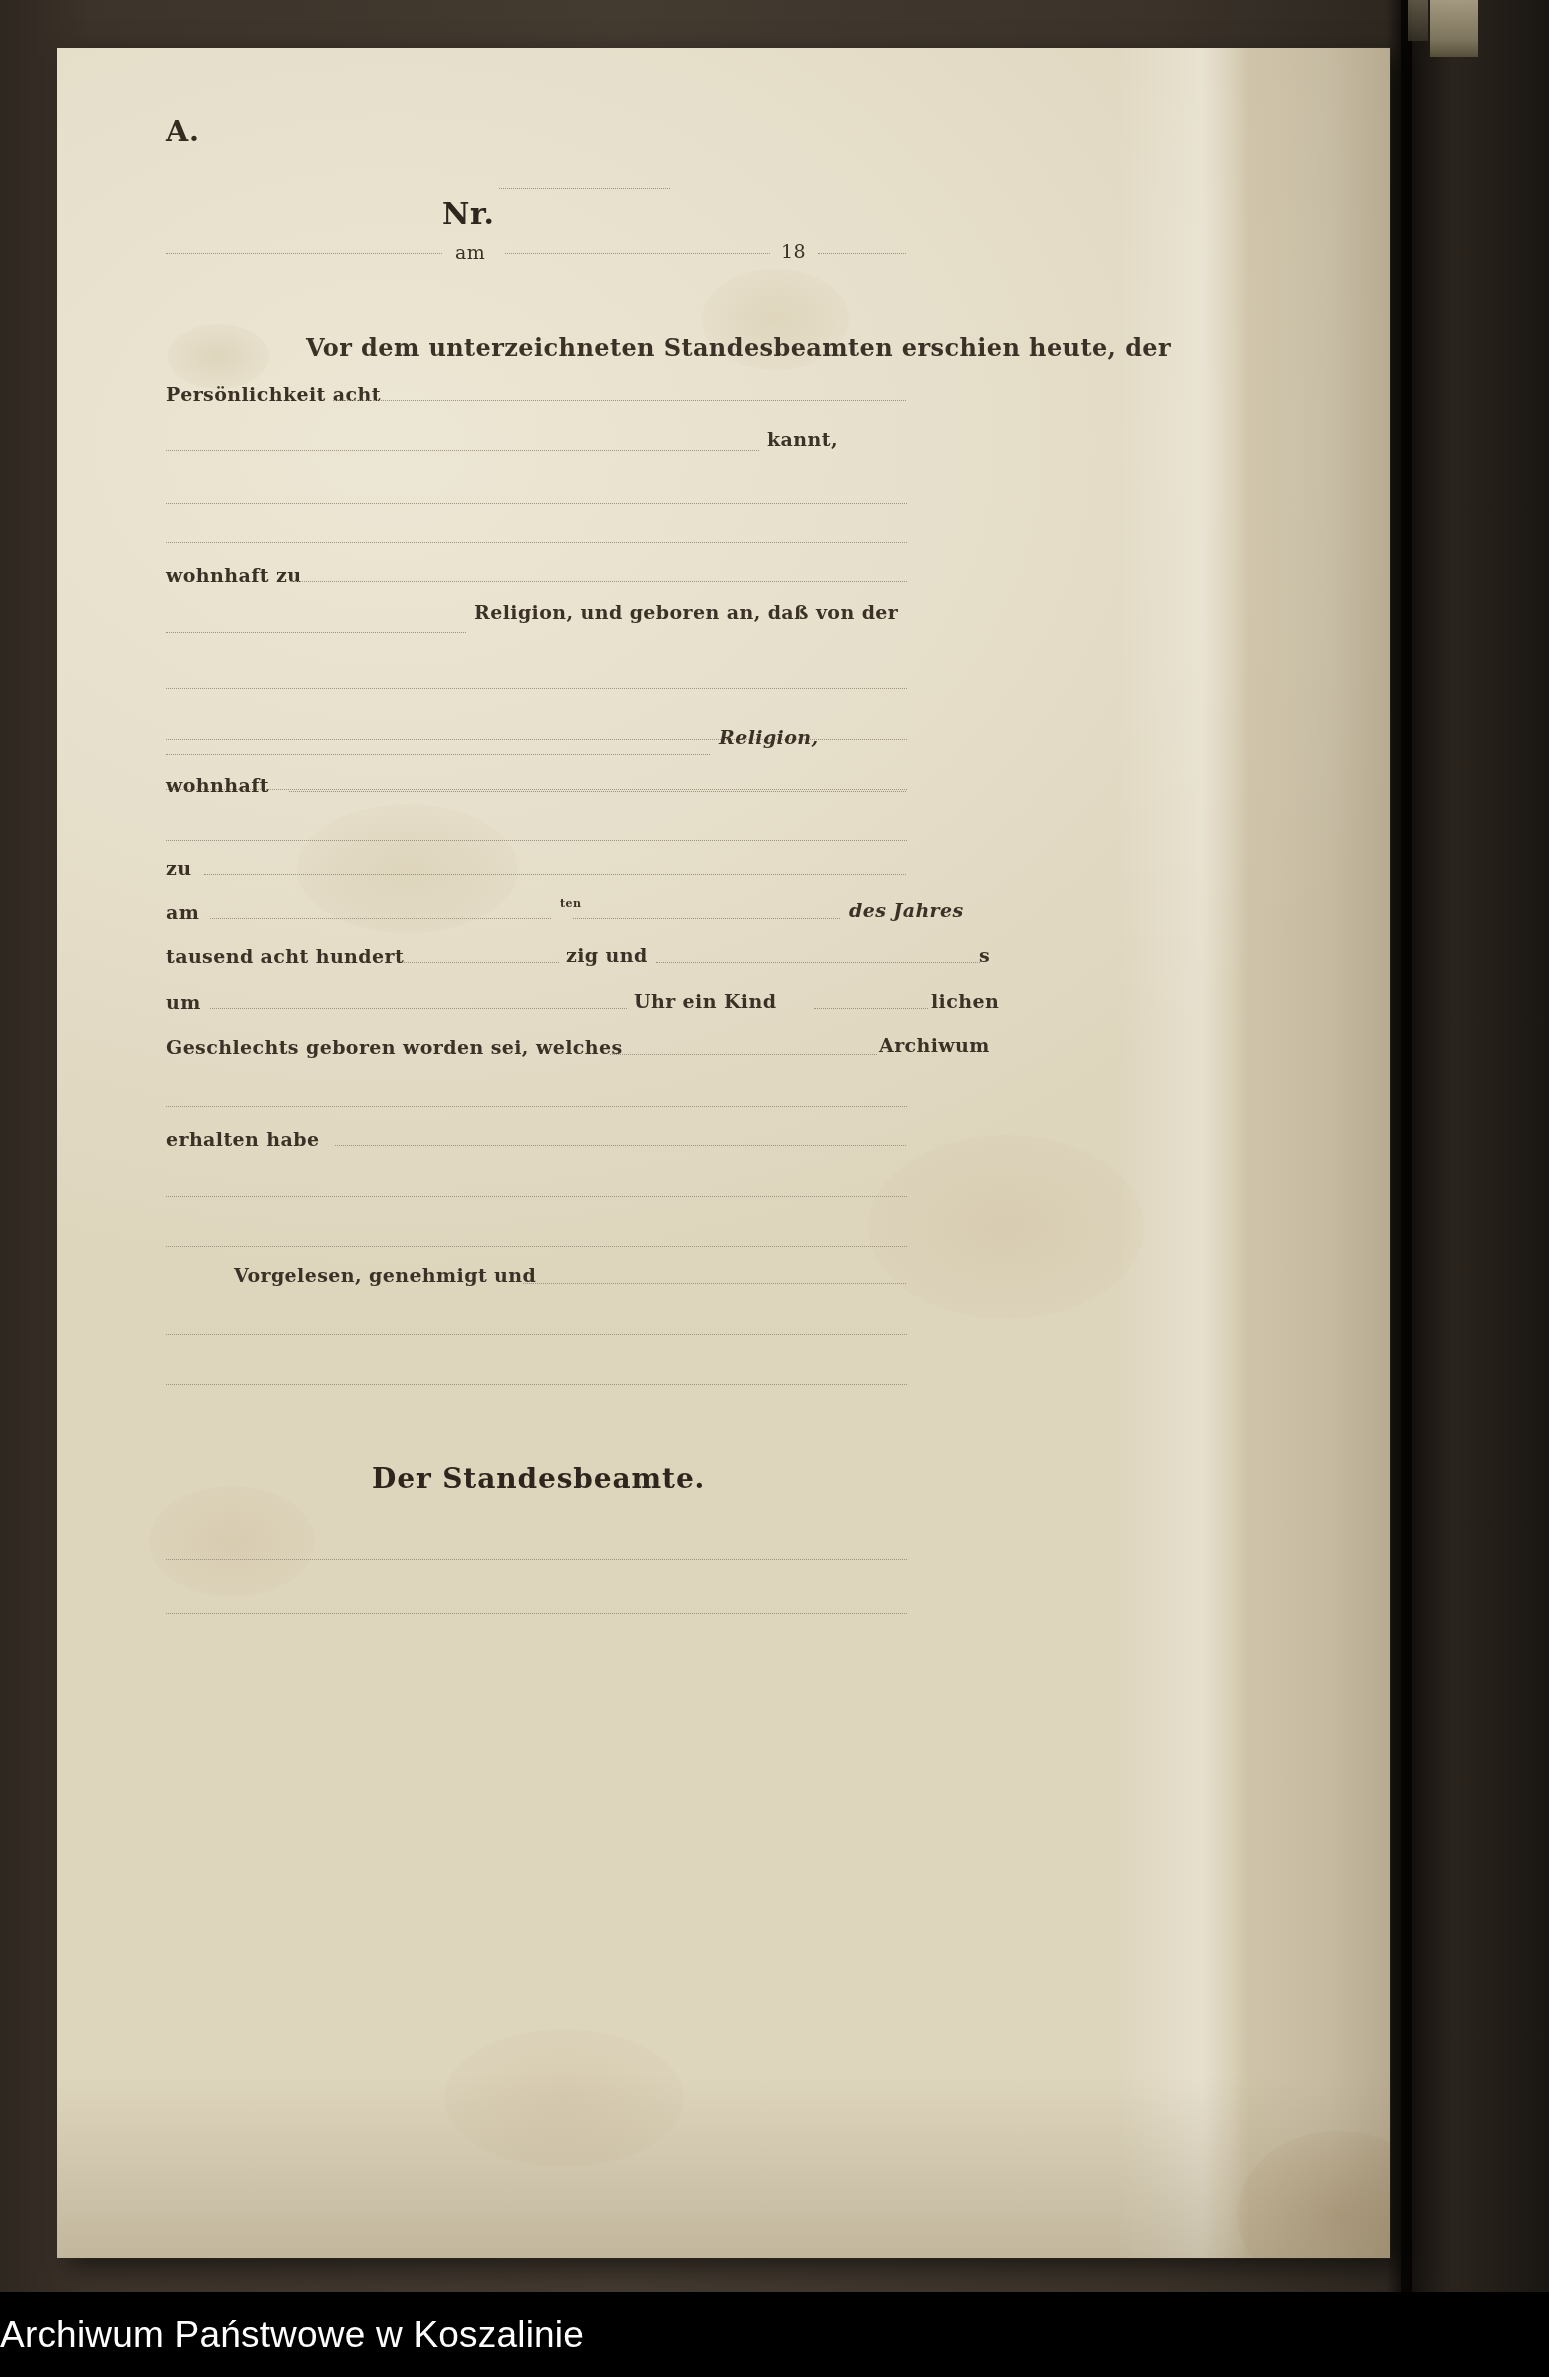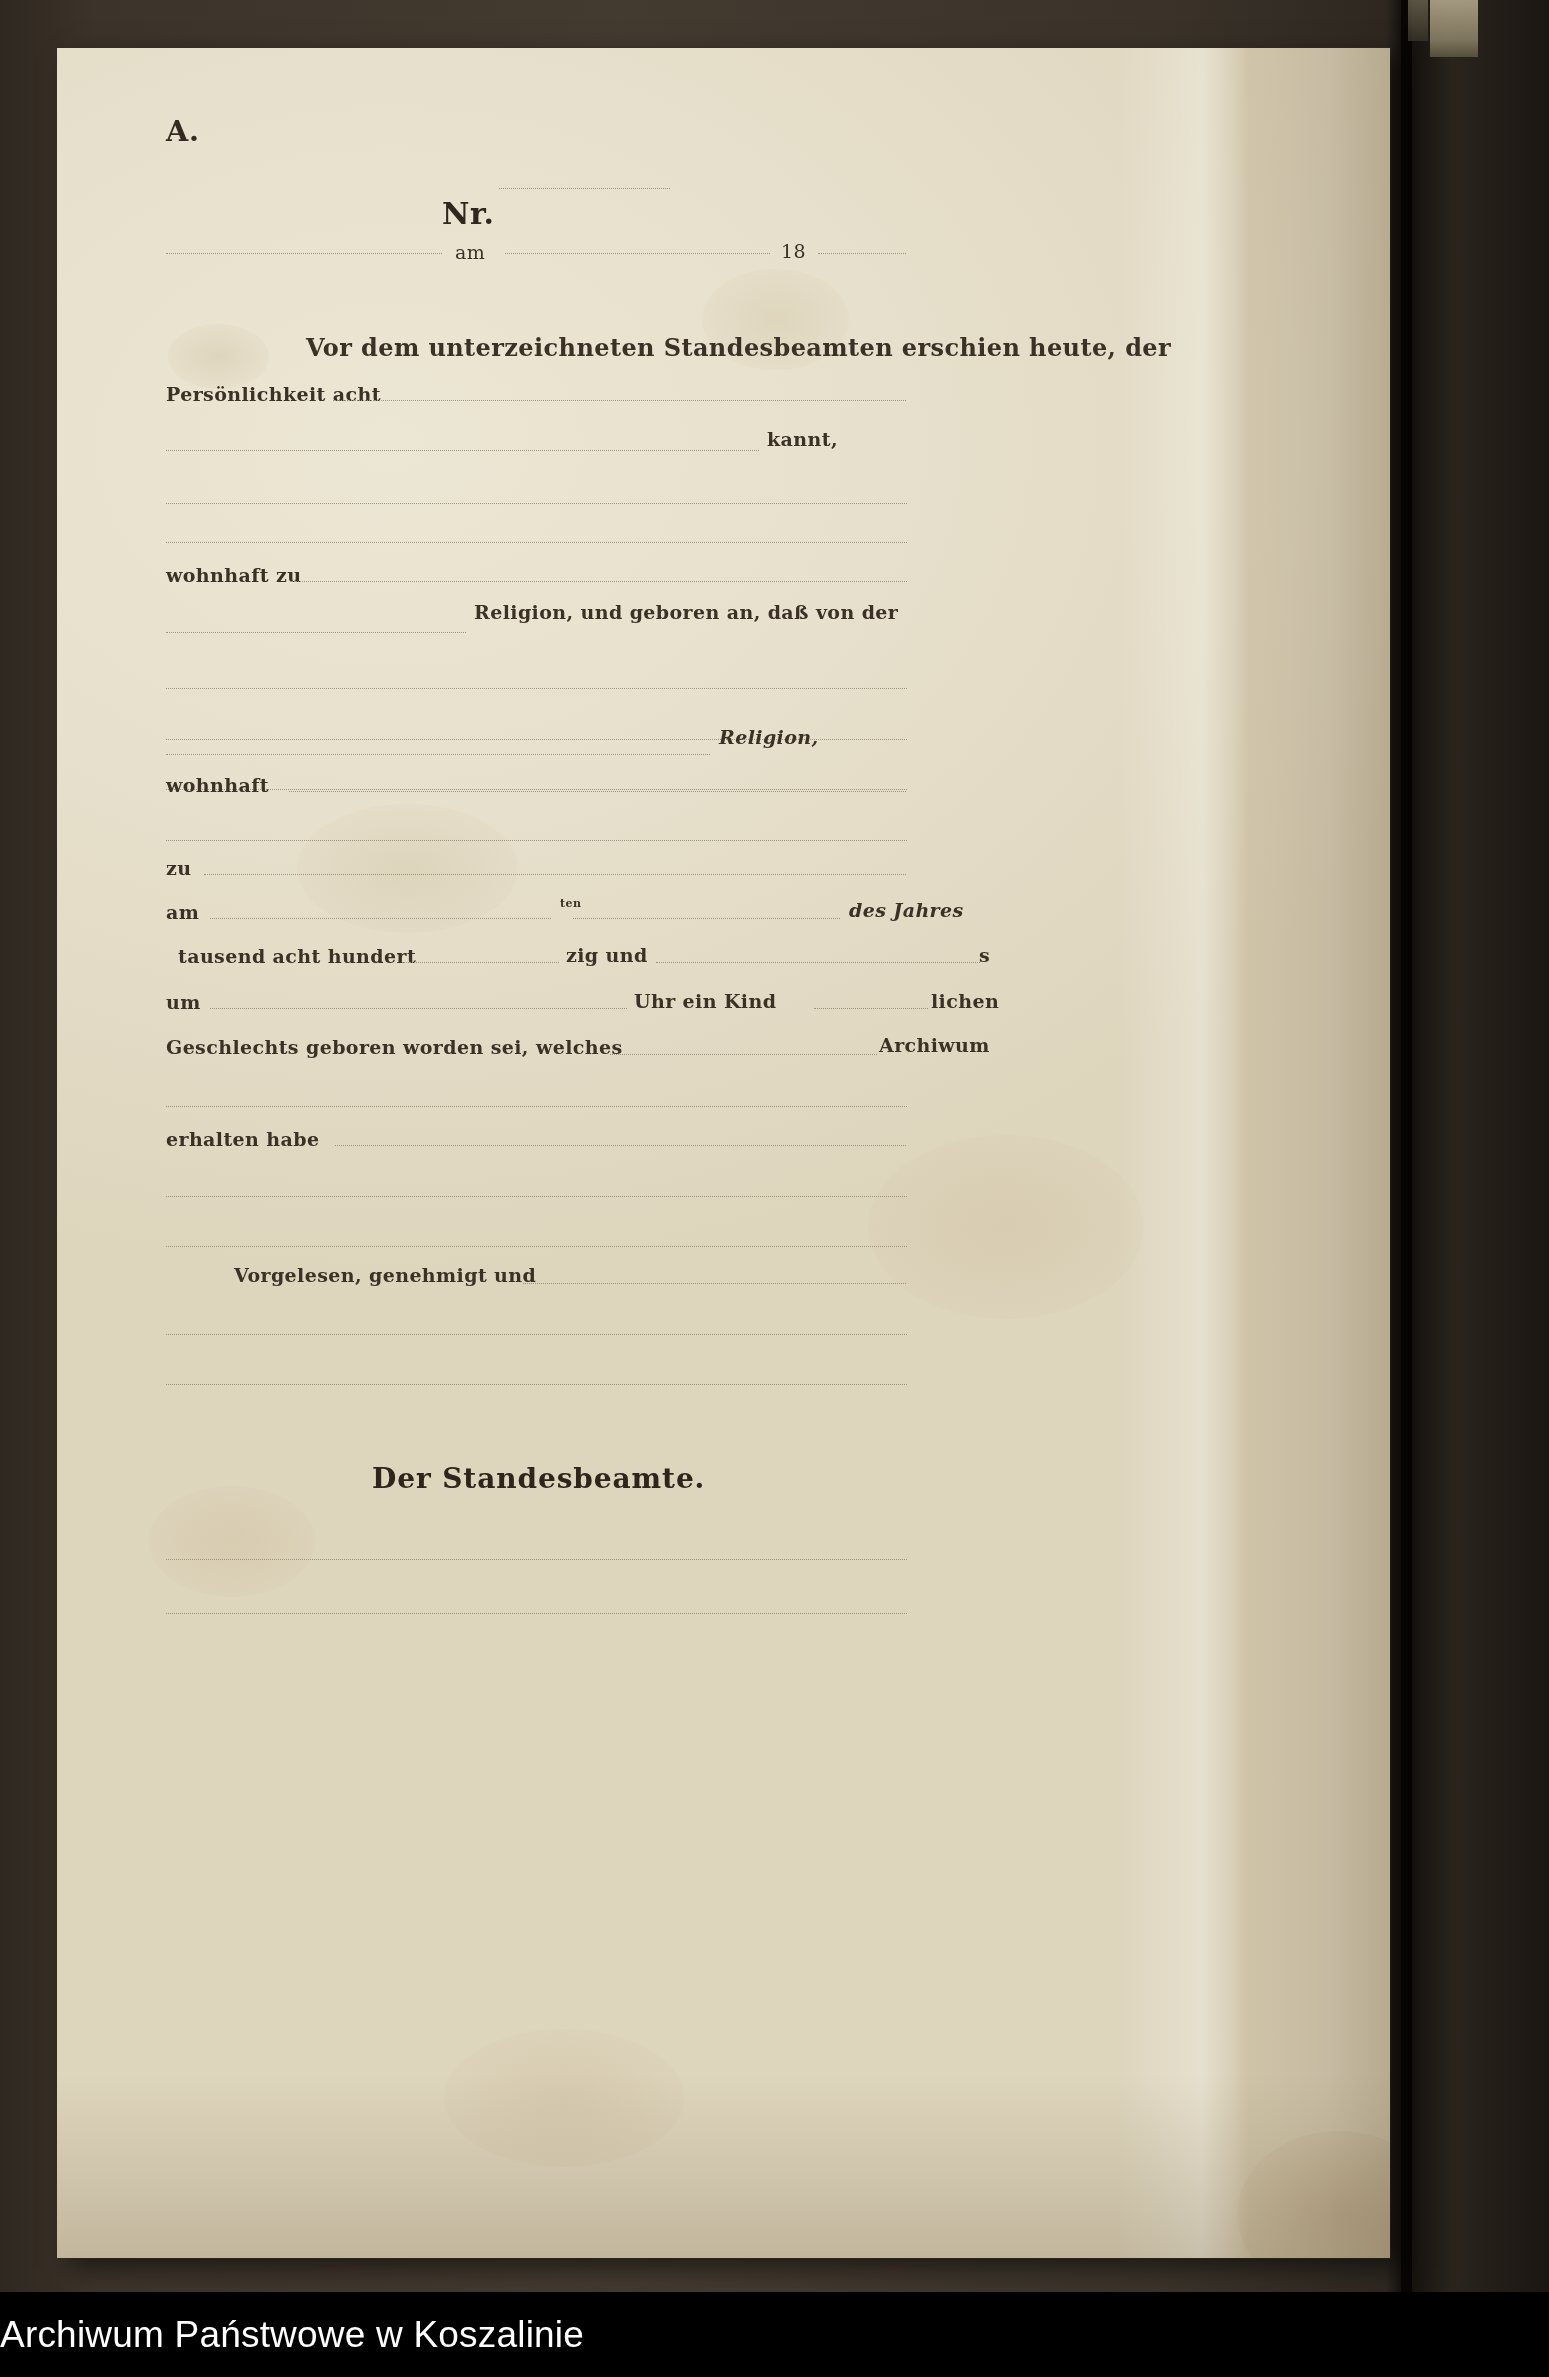--- a/index.html
+++ b/index.html
@@ -251,21 +251,21 @@
 
       <div class="lbl fraktur" style="left:109px; top:811px;">zu</div>
       <div class="rule" style="left:147px; top:826px; width:702px;"></div>
 
       <div class="lbl fraktur" style="left:109px; top:855px;">am</div>
       <div class="rule" style="left:153px; top:870px; width:341px;"></div>
       <div class="lbl tiny fraktur" style="left:503px; top:850px;">ten</div>
       <div class="rule" style="left:516px; top:870px; width:267px;"></div>
       <div class="lbl fraktur" style="left:792px; top:853px;font-style:italic;">des Jahres</div>
 
-      <div class="lbl fraktur" style="left:109px; top:899px;margin-left:12px;">tausend acht hundert</div>
+      <div class="lbl fraktur" style="left:109px; top:899px;">tausend acht hundert</div>
       <div class="rule" style="left:345px; top:914px; width:157px;"></div>
       <div class="lbl fraktur" style="left:509px; top:898px;">zig und</div>
       <div class="rule" style="left:599px; top:914px; width:324px;"></div>
       <div class="lbl fraktur" style="left:922px; top:898px;">s</div>
 
       <div class="lbl fraktur" style="left:109px; top:945px;">um</div>
       <div class="rule" style="left:153px; top:960px; width:417px;"></div>
       <div class="lbl fraktur" style="left:577px; top:944px;">Uhr ein Kind</div>
       <div class="rule" style="left:757px; top:960px; width:114px;"></div>
       <div class="lbl fraktur" style="left:874px; top:944px;">lichen</div>

